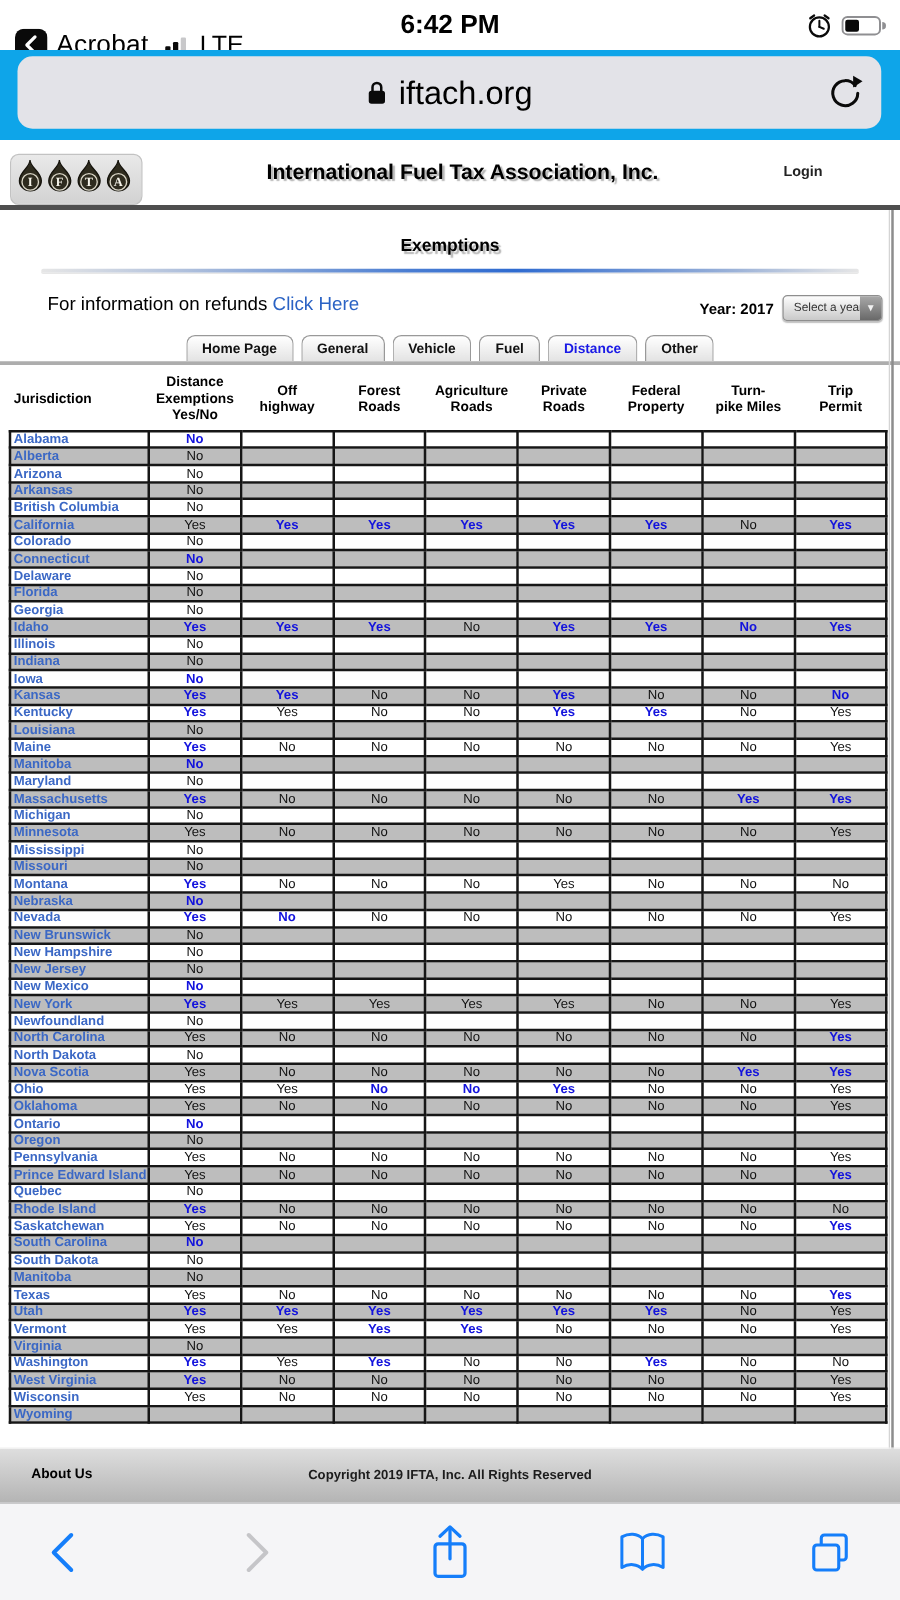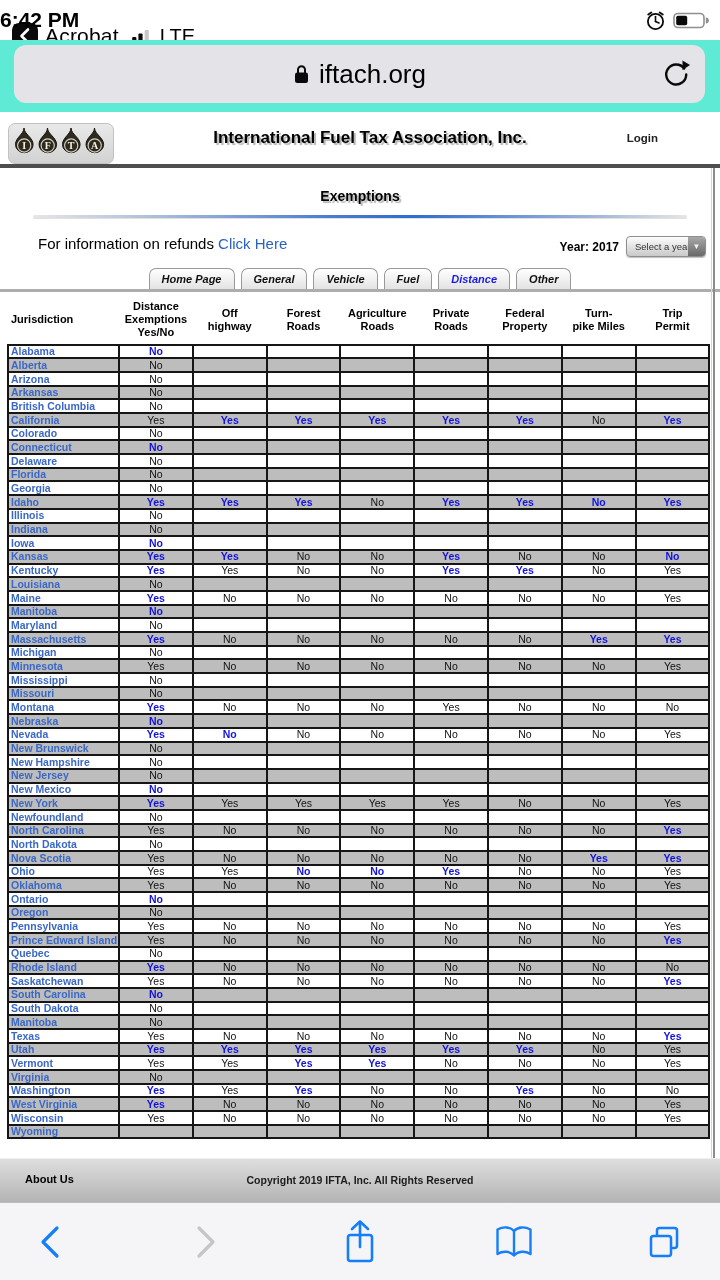--- a/index.html
+++ b/index.html
@@ -6,24 +6,24 @@
   body{
     width:720px;height:1280px;position:relative;overflow:hidden;
     background:#fff;font-family:"Liberation Sans","DejaVu Sans",sans-serif;
     -webkit-font-smoothing:antialiased;
   }
   
   .status-bar{height:40px;position:relative;display:flex;align-items:center;background:#fff;}
   .sb-left{display:flex;align-items:center;gap:7px;padding-left:12px;margin-top:32px;}
   .sb-appname{font-size:21px;color:#000;letter-spacing:.2px;}
   .sb-lte{font-size:20px;color:#000;}
-  .sb-time{position:absolute;left:0;right:0;font-size:21px;font-weight:700;color:#000;}
+  .sb-time{position:absolute;left:0;right:0;text-align:center;font-size:21px;font-weight:700;color:#000;}
   .sb-right{position:absolute;right:10px;top:0;height:40px;display:flex;align-items:center;gap:7px;}
   
-  .addr-wrap{height:72px;position:relative;background:#5eead4;}
+  .addr-wrap{height:72px;position:relative;background:#0ea5e9;}
   .addr-pill{position:absolute;left:14px;right:15px;top:5px;height:58px;background:#e3e3e8;border-radius:12px;
     display:flex;align-items:center;justify-content:center;gap:9px;}
   .addr-url{font-size:26px;color:#000;}
   .addr-reload{position:absolute;right:14px;top:14px;width:30px;height:30px;}
   
   .site-header{height:52px;position:relative;background:#fff;border-bottom:4px solid #4e4e4e;}
   .logo-pill{position:absolute;left:8px;top:11px;width:104px;height:38px;background:linear-gradient(#e9e9e9,#d2d2d2);
     border-radius:7px;border:1px solid #c2c2c2;display:flex;align-items:flex-end;justify-content:center;padding-bottom:1px;}
   .logo-pill svg{display:block;}
   .site-title{position:absolute;left:115px;right:95px;top:0;height:52px;display:flex;align-items:center;justify-content:center;
@@ -47,21 +47,21 @@
   .year-label{font-size:12px;font-weight:700;color:#000;}
   .year-select{width:80px;height:21px;border:1px solid #8e8e8e;border-radius:4px;position:relative;
     background:linear-gradient(#fdfdfd,#c9c9c9);display:flex;align-items:center;justify-content:flex-start;
     padding-left:8px;box-sizing:border-box;cursor:pointer;box-shadow:0 1px 1px rgba(0,0,0,.25);}
   .year-select-label{font-size:9.5px;color:#333;}
   .year-select-cap{position:absolute;right:0;top:0;width:17px;height:19px;border-radius:0 3px 3px 0;
     background:linear-gradient(#a8a8a8,#696969);display:flex;align-items:center;justify-content:center;}
   .year-select-cap span{color:#f2f2f2;font-size:8px;line-height:1;}
   
   .tab-bar{margin-top:9px;display:flex;justify-content:center;align-items:flex-end;gap:6px;
-    border-bottom:3px solid #adadad;font-style:italic;}
+    border-bottom:3px solid #adadad;}
   .tab{border:1px solid #999;border-bottom:none;border-radius:7px 7px 0 0;
     background:linear-gradient(#ffffff,#e3e3e3);padding:4px 12px 4px 12px;font-size:11px;font-weight:700;color:#111;
     box-shadow:inset 0 1px 0 #fff;cursor:pointer;}
   .tab.active{color:#1a1ae6;}
   
   .ex-table{margin:2px 0 0 7px;border-collapse:collapse;width:699px;table-layout:fixed;}
   .ex-table thead th{border:none;font-size:11px;font-weight:700;color:#000;white-space:pre-line;
     vertical-align:middle;padding:6px 0 4px 0;line-height:1.2;text-align:center;}
   .ex-table thead th.jur-h{text-align:left;padding-left:3px;}
   .ex-table td{border:2px solid #161616;height:11.7px;font-size:10.5px;line-height:1;

